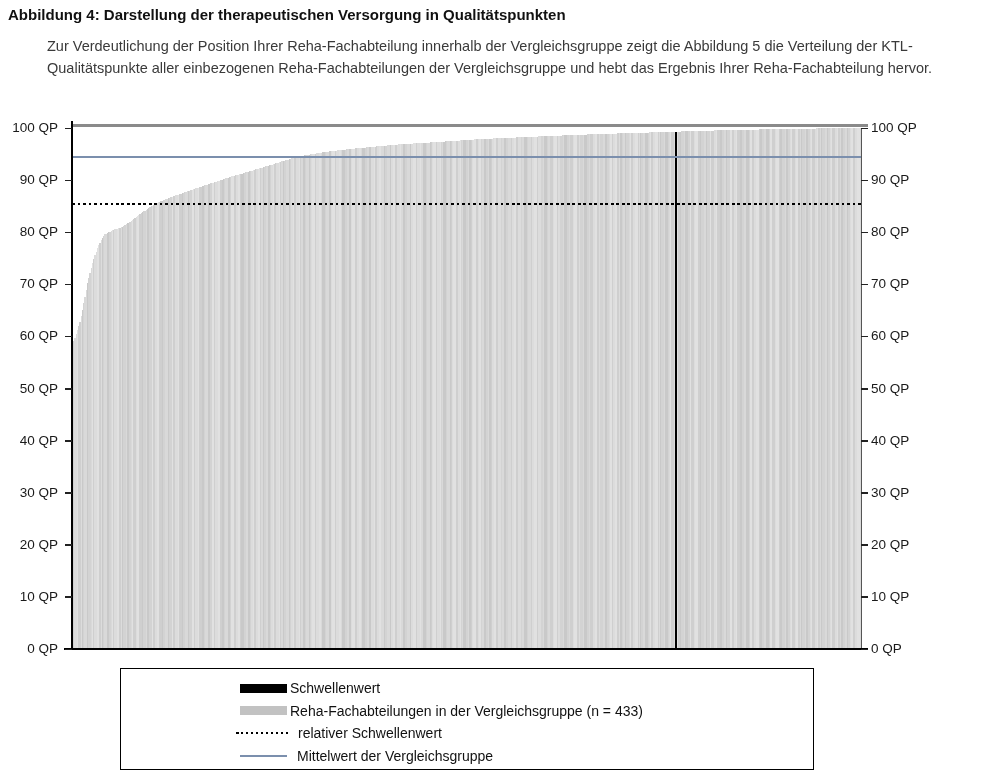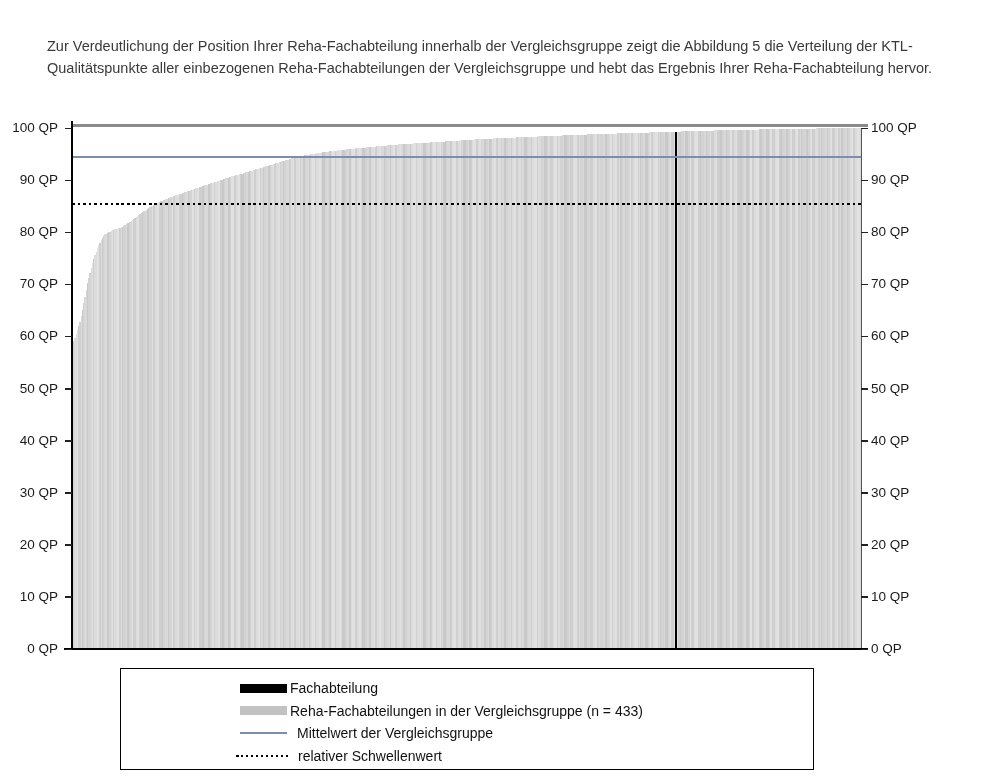--- a/index.html
+++ b/index.html
@@ -36,20 +36,21 @@
   .sw-dot{width:52px;height:2px;margin-left:-4px;
     background-image:repeating-linear-gradient(to right,#000 0 2.5px,transparent 2.5px 5px);}
   .lrow .lbl{margin-left:3px;white-space:nowrap;}
   .lrow .lbl.pad{margin-left:10px;}
 </style>
 </head>
 <body>
 
 <div id="page">
 
+  <div class="fig-title">Abbildung 4: Darstellung der therapeutischen Versorgung in Qualitätspunkten</div>
   <div class="fig-desc">Zur Verdeutlichung der Position Ihrer Reha-Fachabteilung innerhalb der Vergleichsgruppe zeigt die Abbildung 5 die Verteilung der KTL-Qualitätspunkte aller einbezogenen Reha-Fachabteilungen der Vergleichsgruppe und hebt das Ergebnis Ihrer Reha-Fachabteilung hervor.</div>
 
   <div>
     <div class="plot-top"></div>
     <div id="plot">
         <div class="bar" style="left: 0px; width: 1.69606px; height: 304.785px; background: rgb(207, 207, 207);"></div>
         <div class="bar" style="left: 1.24606px; width: 1.69606px; height: 308.077px; background: rgb(207, 207, 207);"></div>
         <div class="bar" style="left: 2.49211px; width: 1.69606px; height: 311.37px; background: rgb(220, 220, 220);"></div>
         <div class="bar" style="left: 3.73817px; width: 1.69606px; height: 314.662px; background: rgb(220, 220, 220);"></div>
         <div class="bar" style="left: 4.98423px; width: 1.69606px; height: 318.641px; background: rgb(225, 225, 225);"></div>
@@ -733,29 +734,29 @@
         <div class="ylab left" style="top: 120px;">100 QP</div>
         <div class="ylab right" style="top: 120px;">100 QP</div>
         <div class="tick" style="left: 65px; top: 127.5px;"></div>
         <div class="tick" style="left: 861px; top: 127.5px;"></div>
       </div>
   </div>
 
   <div id="legend">
     <div class="lrow">
       <span class="sw sw-black"></span>
-      <span class="lbl">Fachabteilung</span>
+      <span class="lbl">Schwellenwert</span>
     </div>
     <div class="lrow">
       <span class="sw sw-gray"></span>
       <span class="lbl">Reha-Fachabteilungen in der Vergleichsgruppe (n = 433)</span>
     </div>
     <div class="lrow">
+      <span class="sw sw-dot"></span>
+      <span class="lbl pad">relativer Schwellenwert</span>
+    </div>
+    <div class="lrow">
       <span class="sw sw-blue"></span>
       <span class="lbl pad">Mittelwert der Vergleichsgruppe</span>
     </div>
-    <div class="lrow">
-      <span class="sw sw-dot"></span>
-      <span class="lbl pad">relativer Schwellenwert</span>
-    </div>
   </div>
 
 </div>
 
 </body></html>

